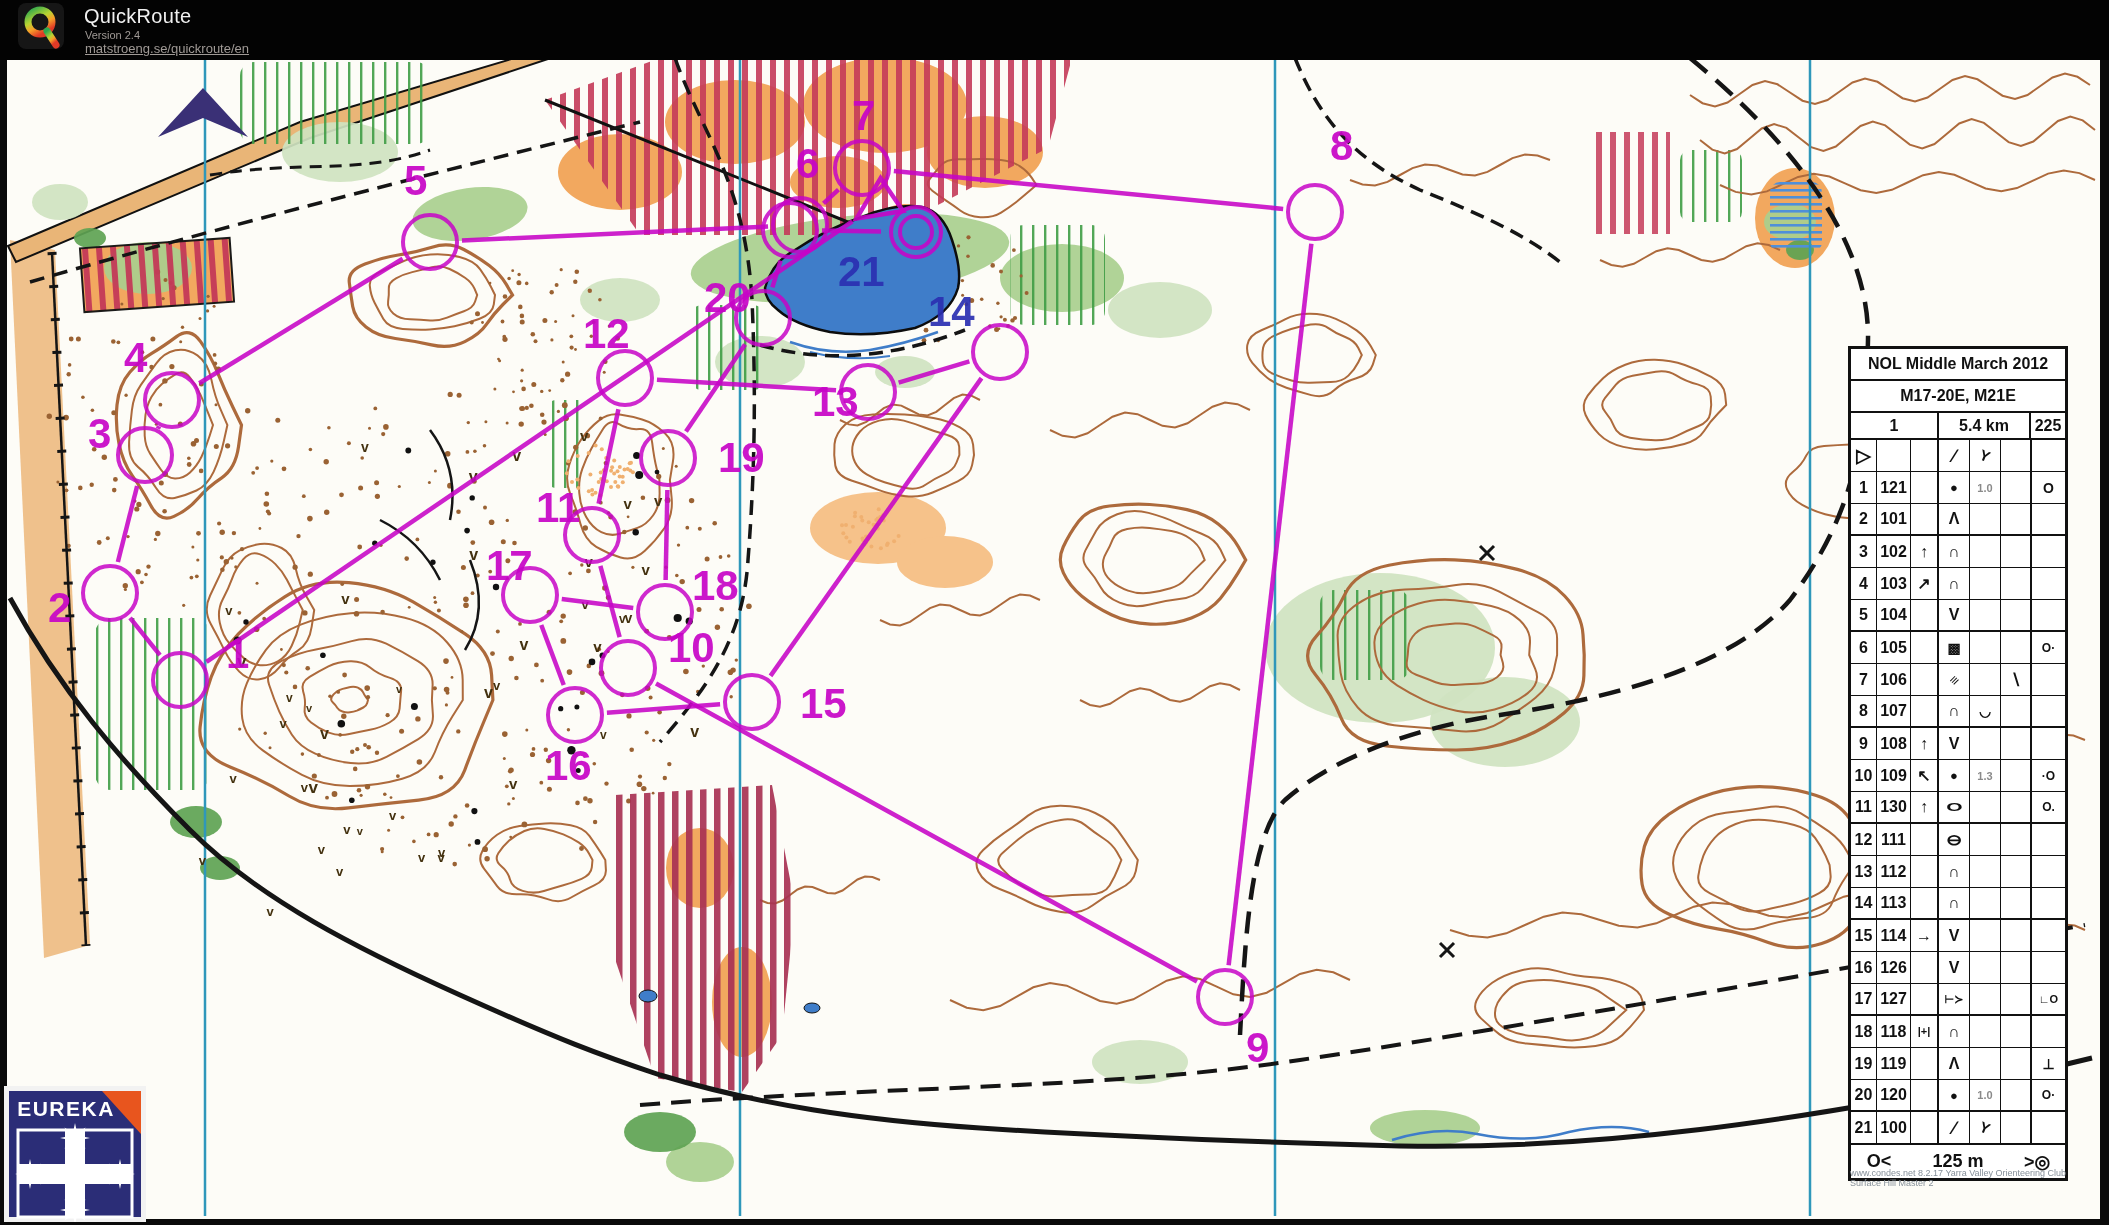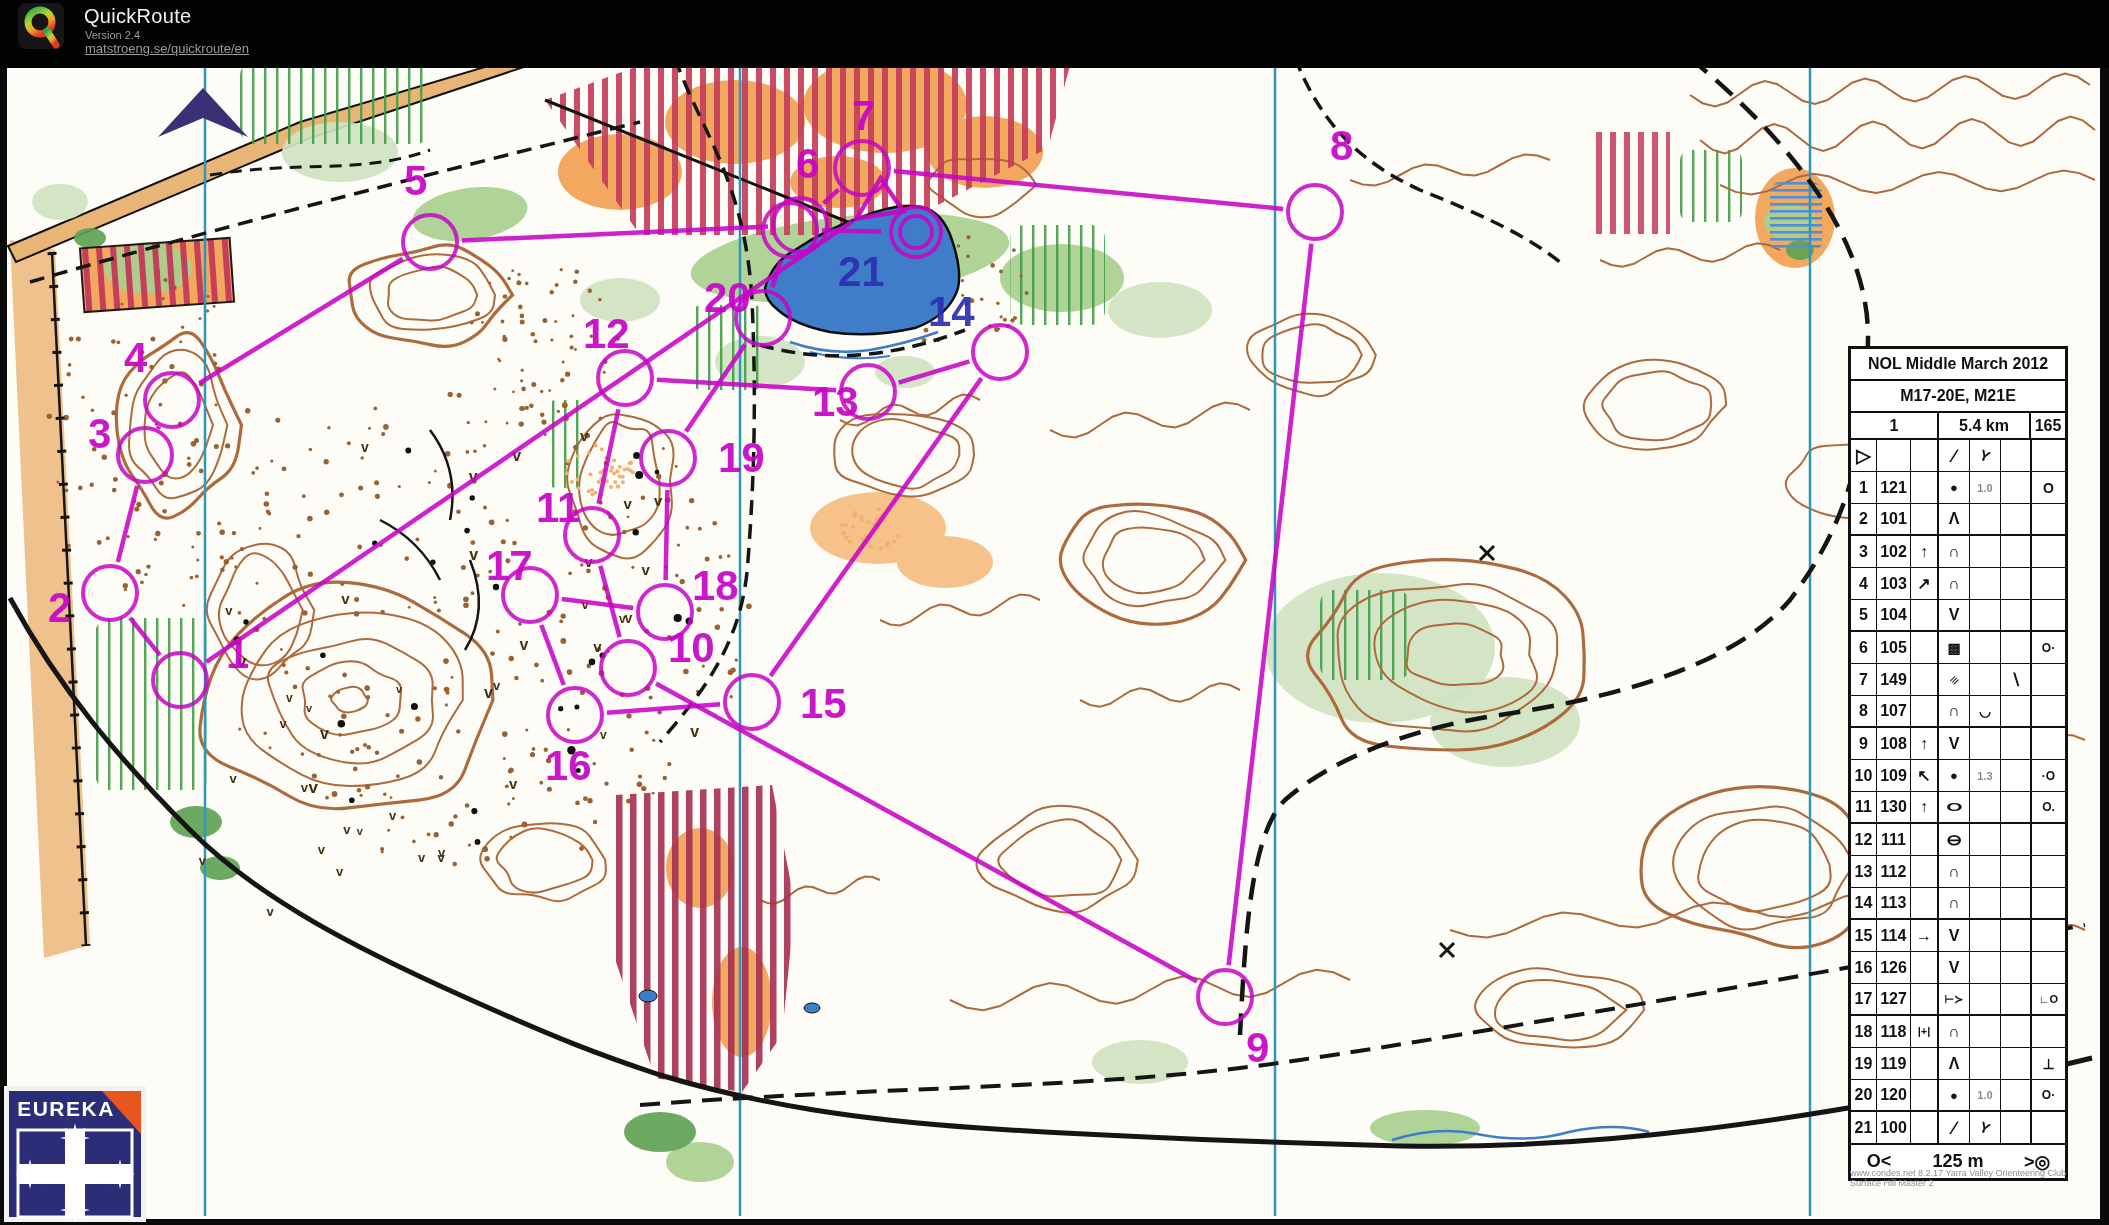--- a/index.html
+++ b/index.html
@@ -1,18 +1,18 @@
 <!DOCTYPE html>
 <html><head>
 <meta charset="utf-8">
 <style>
   html,body{margin:0;padding:0;background:#000;}
   #stage{position:relative;width:2109px;height:1225px;overflow:hidden;background:#000;font-family:"Liberation Sans",sans-serif;}
   
-  #header{position:absolute;left:0;top:0;width:2109px;height:68px;background:#030303;z-index:30;}
+  #header{position:absolute;left:0;top:0;width:2109px;height:60px;background:#030303;z-index:30;}
   #qlogo{position:absolute;left:18px;top:3px;width:46px;height:46px;}
   #htitle{position:absolute;left:84px;top:5px;font-size:20px;color:#f0f0f0;letter-spacing:.3px;}
   #hver{position:absolute;left:85px;top:29px;font-size:11px;color:#a09a96;text-align:center;}
   #hurl{position:absolute;left:85px;top:41px;font-size:13px;color:#a09a96;text-decoration:underline;}
   
   #map{position:absolute;left:0;top:0;width:2109px;height:1225px;z-index:1;}
   
   #card{position:absolute;left:1848px;top:346px;width:220px;background:#fff;border:3px solid #111;
         box-sizing:border-box;z-index:20;color:#111;}
   #card *{box-sizing:border-box;}
@@ -887,21 +887,21 @@
     <div id="hver">Version 2.4</div>
     <div id="hurl">matstroeng.se/quickroute/en</div>
   </div>
 
   <div id="card">
     <div class="hrow">NOL Middle March 2012</div>
     <div class="hrow">M17-20E, M21E</div>
     <div id="hrow3">
       <div>1</div>
       <div>5.4 km</div>
-      <div>165</div>
+      <div>225</div>
     </div>
     <div id="card-rows">
         <div class="crow">
           <div class="cell">
             <span class="sym" style="font-size: 19px;">▷</span>
           </div>
           <div class="cell"></div>
           <div class="cell c2"></div>
           <div class="cell">
             <span class="sym" style="font-size: 18px;">∕</span>
@@ -983,21 +983,21 @@
             <span class="sym" style="font-size: 14px;">▩</span>
           </div>
           <div class="cell"></div>
           <div class="cell c5"></div>
           <div class="cell">
             <span class="sym" style="font-size: 12px;">O·</span>
           </div>
         </div>
         <div class="crow">
           <div class="cell">7</div>
-          <div class="cell">149</div>
+          <div class="cell">106</div>
           <div class="cell c2"></div>
           <div class="cell">
             <span class="sym" style="font-size: 14px; transform: rotate(-45deg);">≡</span>
           </div>
           <div class="cell"></div>
           <div class="cell c5">
             <span class="sym" style="font-size: 16px;">∖</span>
           </div>
           <div class="cell"></div>
         </div>

